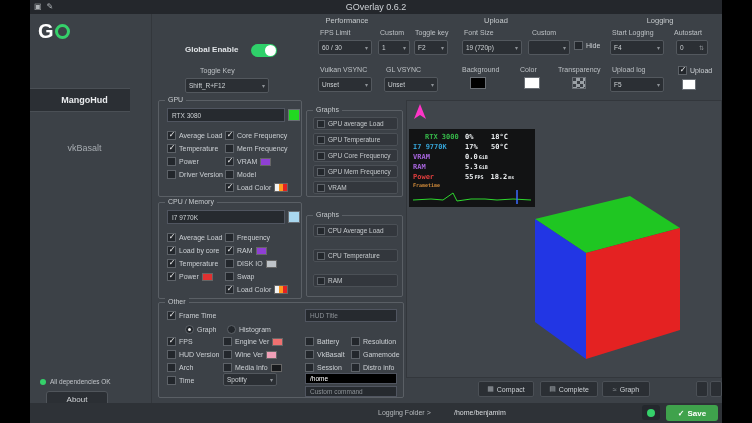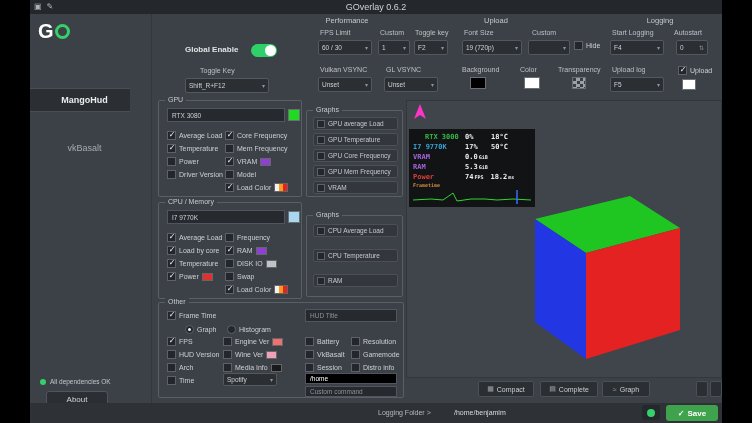--- a/index.html
+++ b/index.html
@@ -369,21 +369,21 @@
           <span>0.0</span>
           <span class="u">GiB</span>
         </div>
       <div class="hudrow">
           <span class="n" style="color: rgb(167, 101, 222);">RAM</span>
           <span>5.3</span>
           <span class="u">GiB</span>
         </div>
       <div class="hudrow">
           <span class="n" style="color: rgb(224, 62, 62);">Power</span>
-          <span>74</span>
+          <span>55</span>
           <span class="u" style="width:16px">FPS</span>
           <span>18.2</span>
           <span class="u">ms</span>
         </div>
       <div class="ftlabel" style="color: rgb(207, 138, 58);">Frametime</div>
       <svg class="ftgraph" viewBox="0 0 118 16">
         <polyline points="0,11 18,10 30,11 40,4 44,12 58,10 72,10 84,11 100,10 118,11" fill="none" stroke="#2ed82e" stroke-width="1"></polyline>
         <line x1="104" y1="1" x2="104" y2="15" stroke="#3d6bff" stroke-width="1.5"></line>
       </svg>
     </div>

